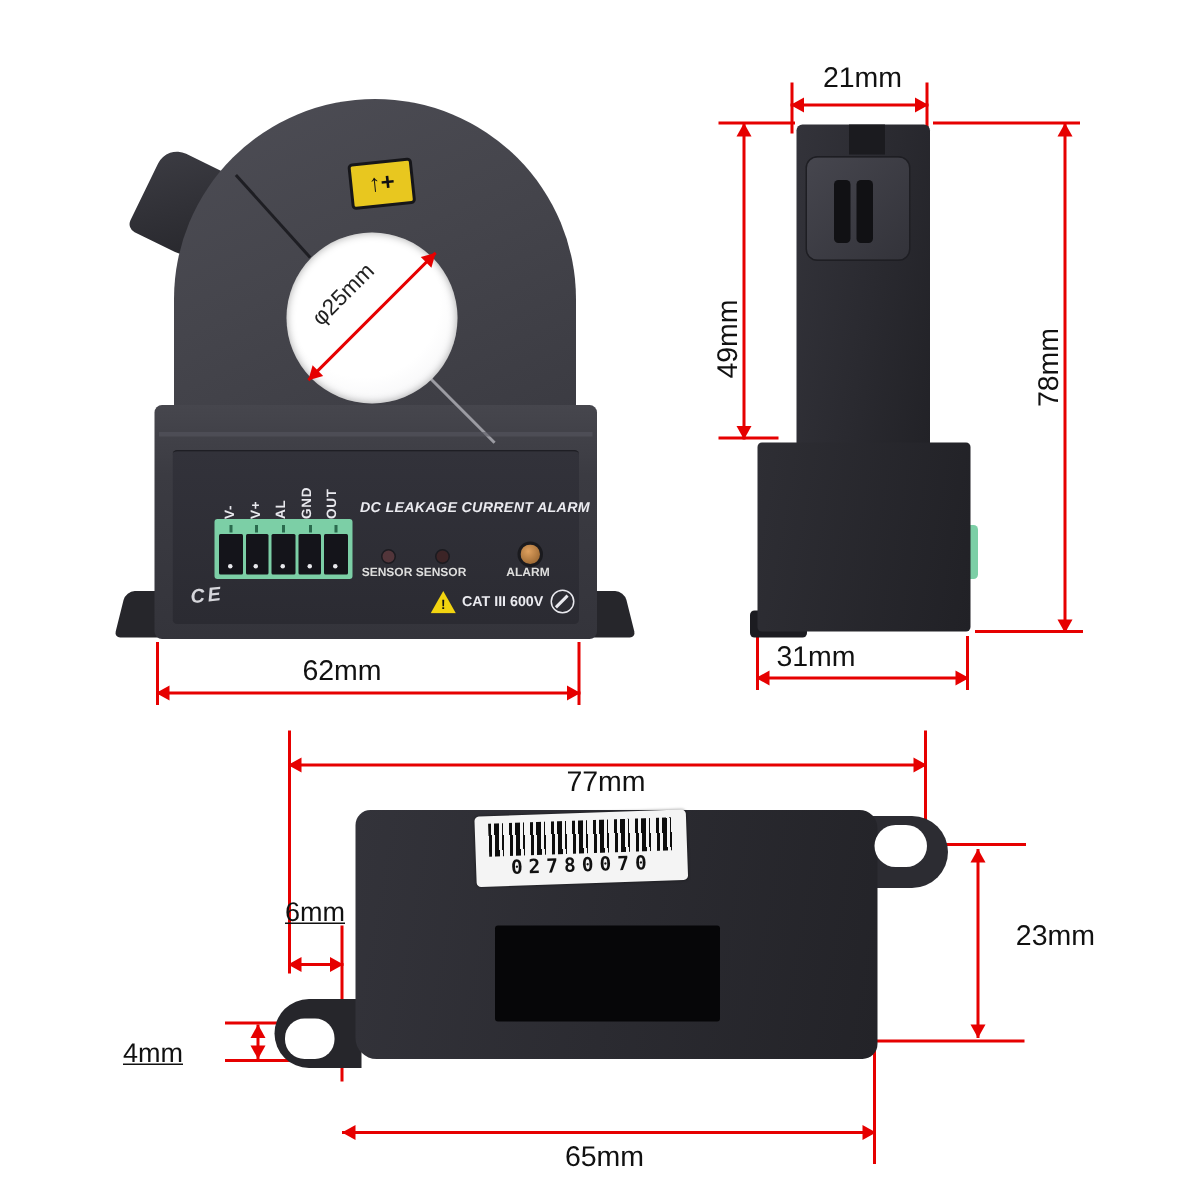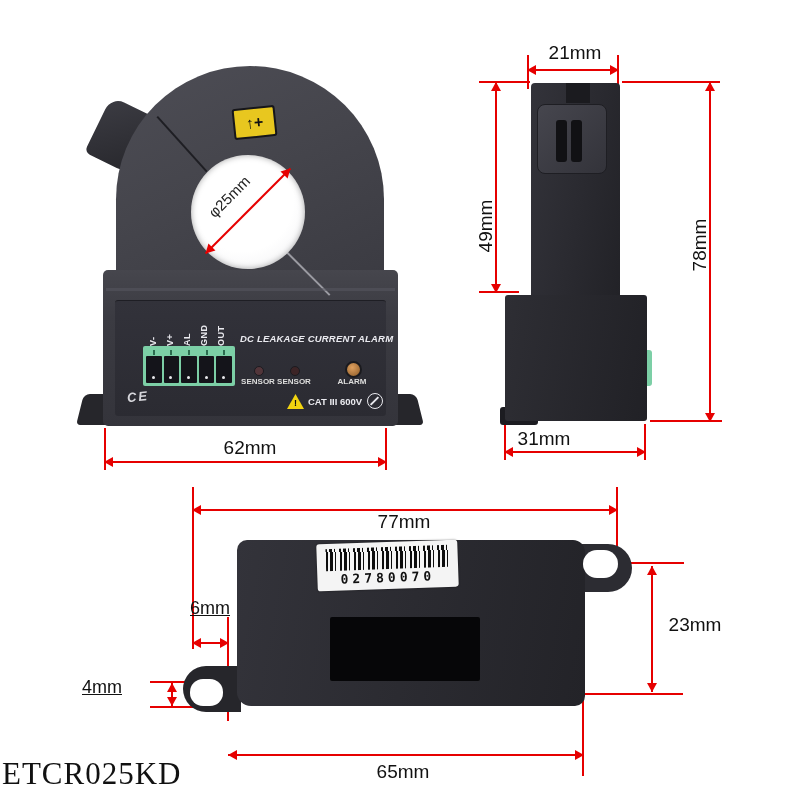--- a/index.html
+++ b/index.html
@@ -167,21 +167,21 @@
     <div class="ind-label" style="left:332px;top:377px;">ALARM</div>
 
     <div class="ce">CE</div>
     <div class="warn-tri">!</div>
     <div class="rating">CAT III 600V</div>
     <div class="ins-symbol"></div>
 
     <div class="ext" style="left:104px;top:428px;width:2px;height:42px;"></div>
     <div class="ext" style="left:385px;top:428px;width:2px;height:42px;"></div>
     <div class="dh" style="left:104px;top:461px;width:283px;"></div>
-    <div class="dlabel" style="left:200px;top:437px;width:100px;">62mm</div>
+    <div class="dlabel" style="left:178px;top:437px;width:100px;">62mm</div>
   </div>
 
   <div>
     <div class="sfoot"></div>
     <div class="sconn"></div>
     <div class="sbody-top"></div>
     <div class="snotch"></div>
     <div class="sclip"></div>
     <div class="sslot" style="left:556px;"></div>
     <div class="sslot" style="left:571px;"></div>
@@ -224,28 +224,27 @@
     <div class="ext" style="left:192px;top:487px;width:2px;height:162px;"></div>
     <div class="ext" style="left:616px;top:487px;width:2px;height:78px;"></div>
     <div class="dh" style="left:192px;top:509px;width:426px;"></div>
 
     <div class="dlabel sm" style="left:180px;top:598px;width:60px;">6mm</div>
     <div class="ext" style="left:227px;top:617px;width:2px;height:104px;"></div>
     <div class="dh" style="left:192px;top:642px;width:37px;"></div>
 
     <div class="ext" style="left:206px;top:693px;width:477px;height:2px;"></div>
 
-    <div class="dlabel sm" style="left:72px;top:677px;width:60px;">4mm</div>
+    <div class="dlabel sm" style="left:72px;top:692px;width:60px;">4mm</div>
     <div class="ext" style="left:150px;top:681px;width:58px;height:2px;"></div>
     <div class="ext" style="left:150px;top:706px;width:58px;height:2px;"></div>
     <div class="dv" style="left:171px;top:683px;height:23px;"></div>
 
     <div class="ext" style="left:604px;top:562px;width:80px;height:2px;"></div>
     <div class="dv" style="left:651px;top:566px;height:126px;"></div>
-    <div class="dlabel" style="left:660px;top:614px;width:70px;text-align:center;">23mm</div>
+    <div class="dlabel" style="left:660px;top:614px;width:70px;text-align:right;">23mm</div>
 
     <div class="ext" style="left:582px;top:548px;width:2px;height:228px;"></div>
     <div class="dh" style="left:228px;top:754px;width:356px;"></div>
     <div class="dlabel" style="left:353px;top:761px;width:100px;">65mm</div>
   </div>
 
-  <div class="model">ETCR025KD</div>
 </div>
 
 </body></html>

